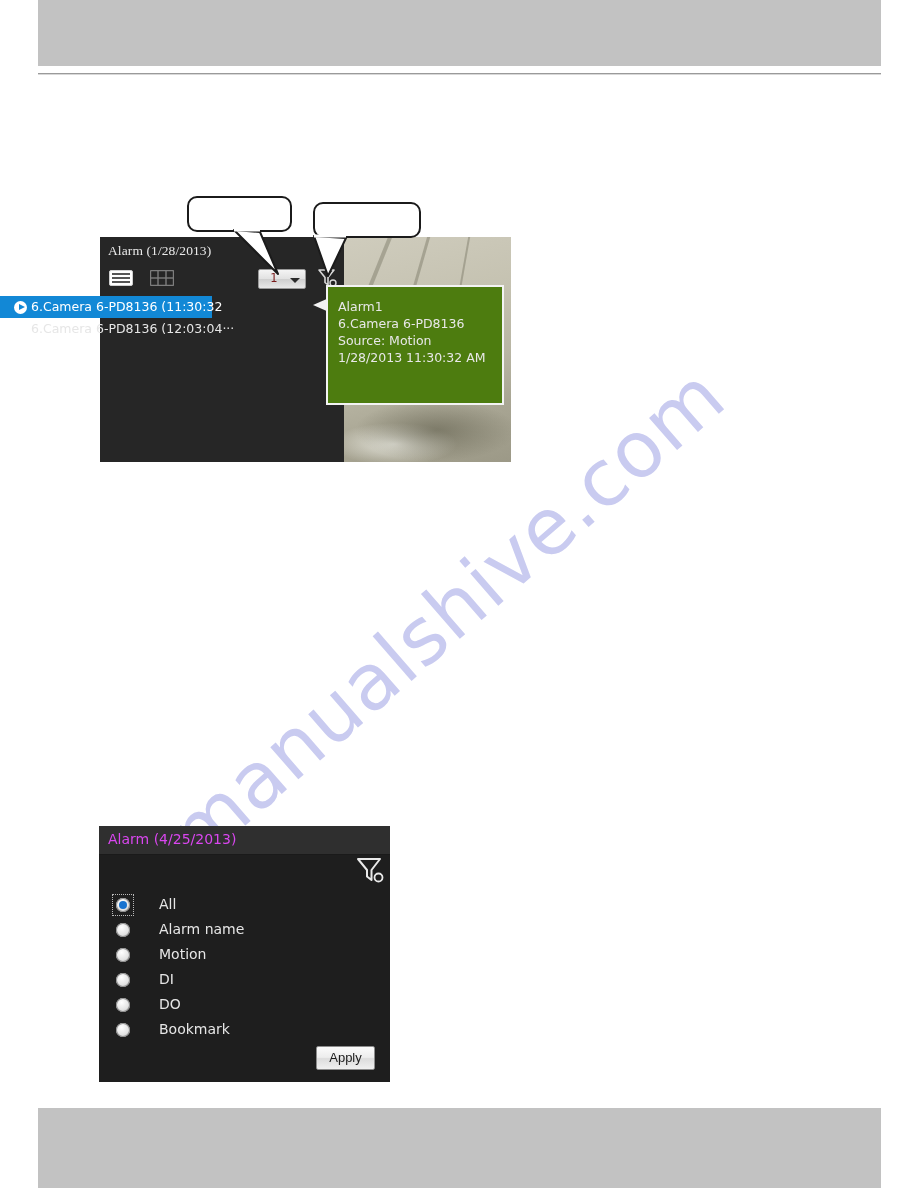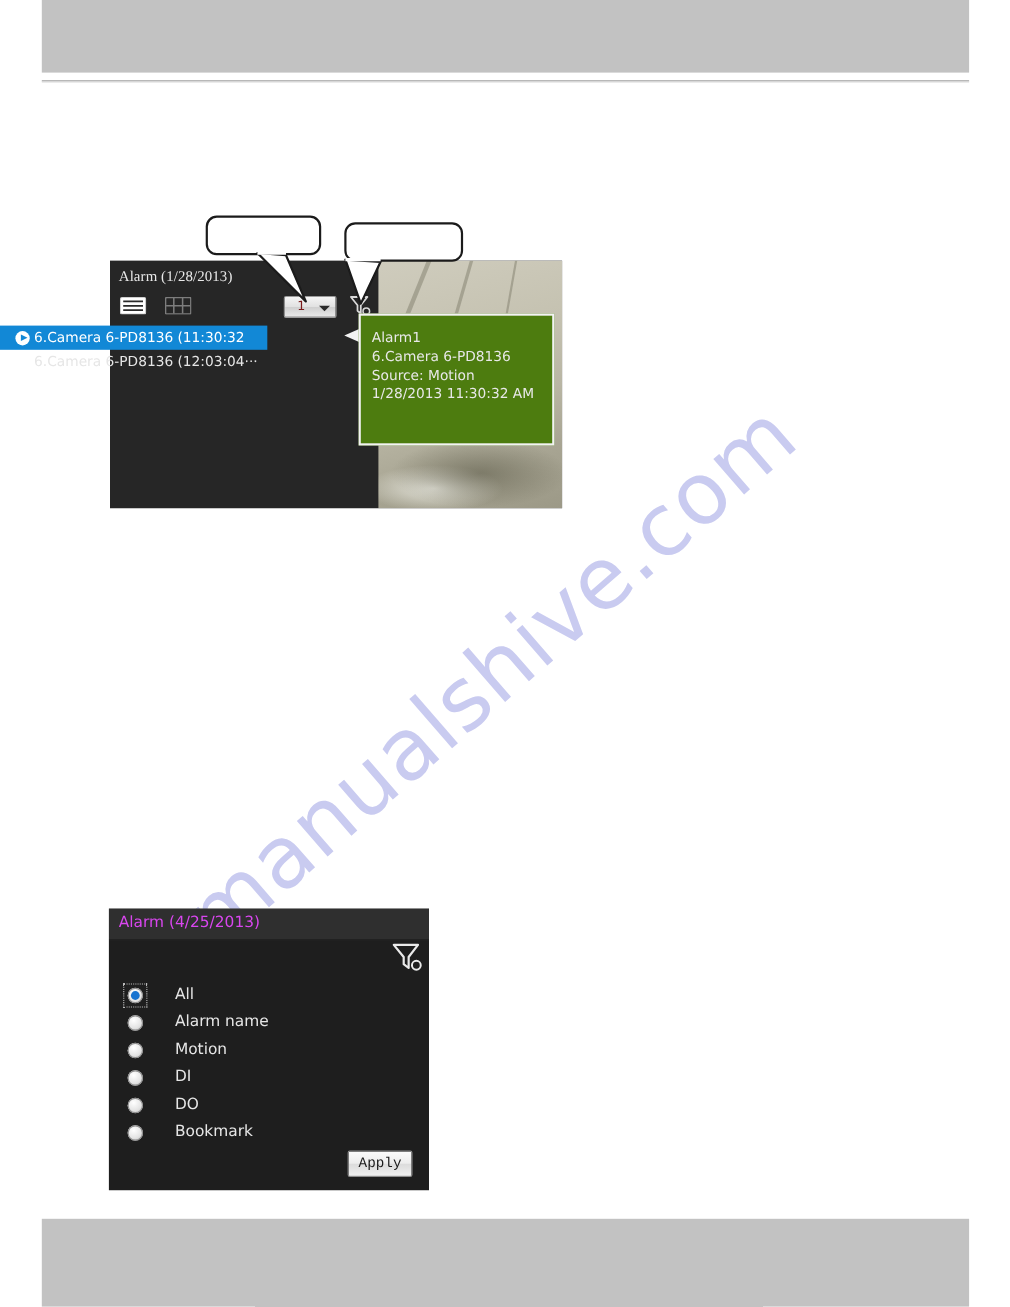--- a/index.html
+++ b/index.html
@@ -138,21 +138,21 @@
     color: #e6e6e6;
     white-space: nowrap;
     font-family: "DejaVu Sans", sans-serif;
   }
   .alarm-row .row-text {
     position: absolute;
     left: 31px; top: 0;
   }
   .alarm-row.selected {
     background: #1288d6;
-    width: 243px;
+    width: 212px;
     text-align: right;
   }
   .alarm-row.selected .row-text { color: #ffffff; }
   .play-badge {
     position: absolute;
     left: 14px; top: 5px;
     width: 13px; height: 13px;
     border-radius: 50%;
     background: #ffffff;
   }
@@ -315,21 +315,21 @@
     left: 316px; top: 1046px;
     width: 59px; height: 24px;
     background: linear-gradient(to bottom, #fbfbfb 0%, #ededed 47%, #dcdcdc 53%, #f0f0f0 100%);
     border: 1px solid #8c8c8c;
     border-radius: 2px;
     box-sizing: border-box;
     text-align: center;
     line-height: 22px;
     font-size: 13px;
     color: #1b1b1b;
-    font-family: Liberation Mono, monospace;
+    font-family: Liberation Sans, sans-serif;
   }
 </style>
 </head>
 <body>
 
 <div class="header-bar"></div>
 <div class="header-rule"></div>
 <div class="footer-bar"></div>
 
 <div class="watermark">

